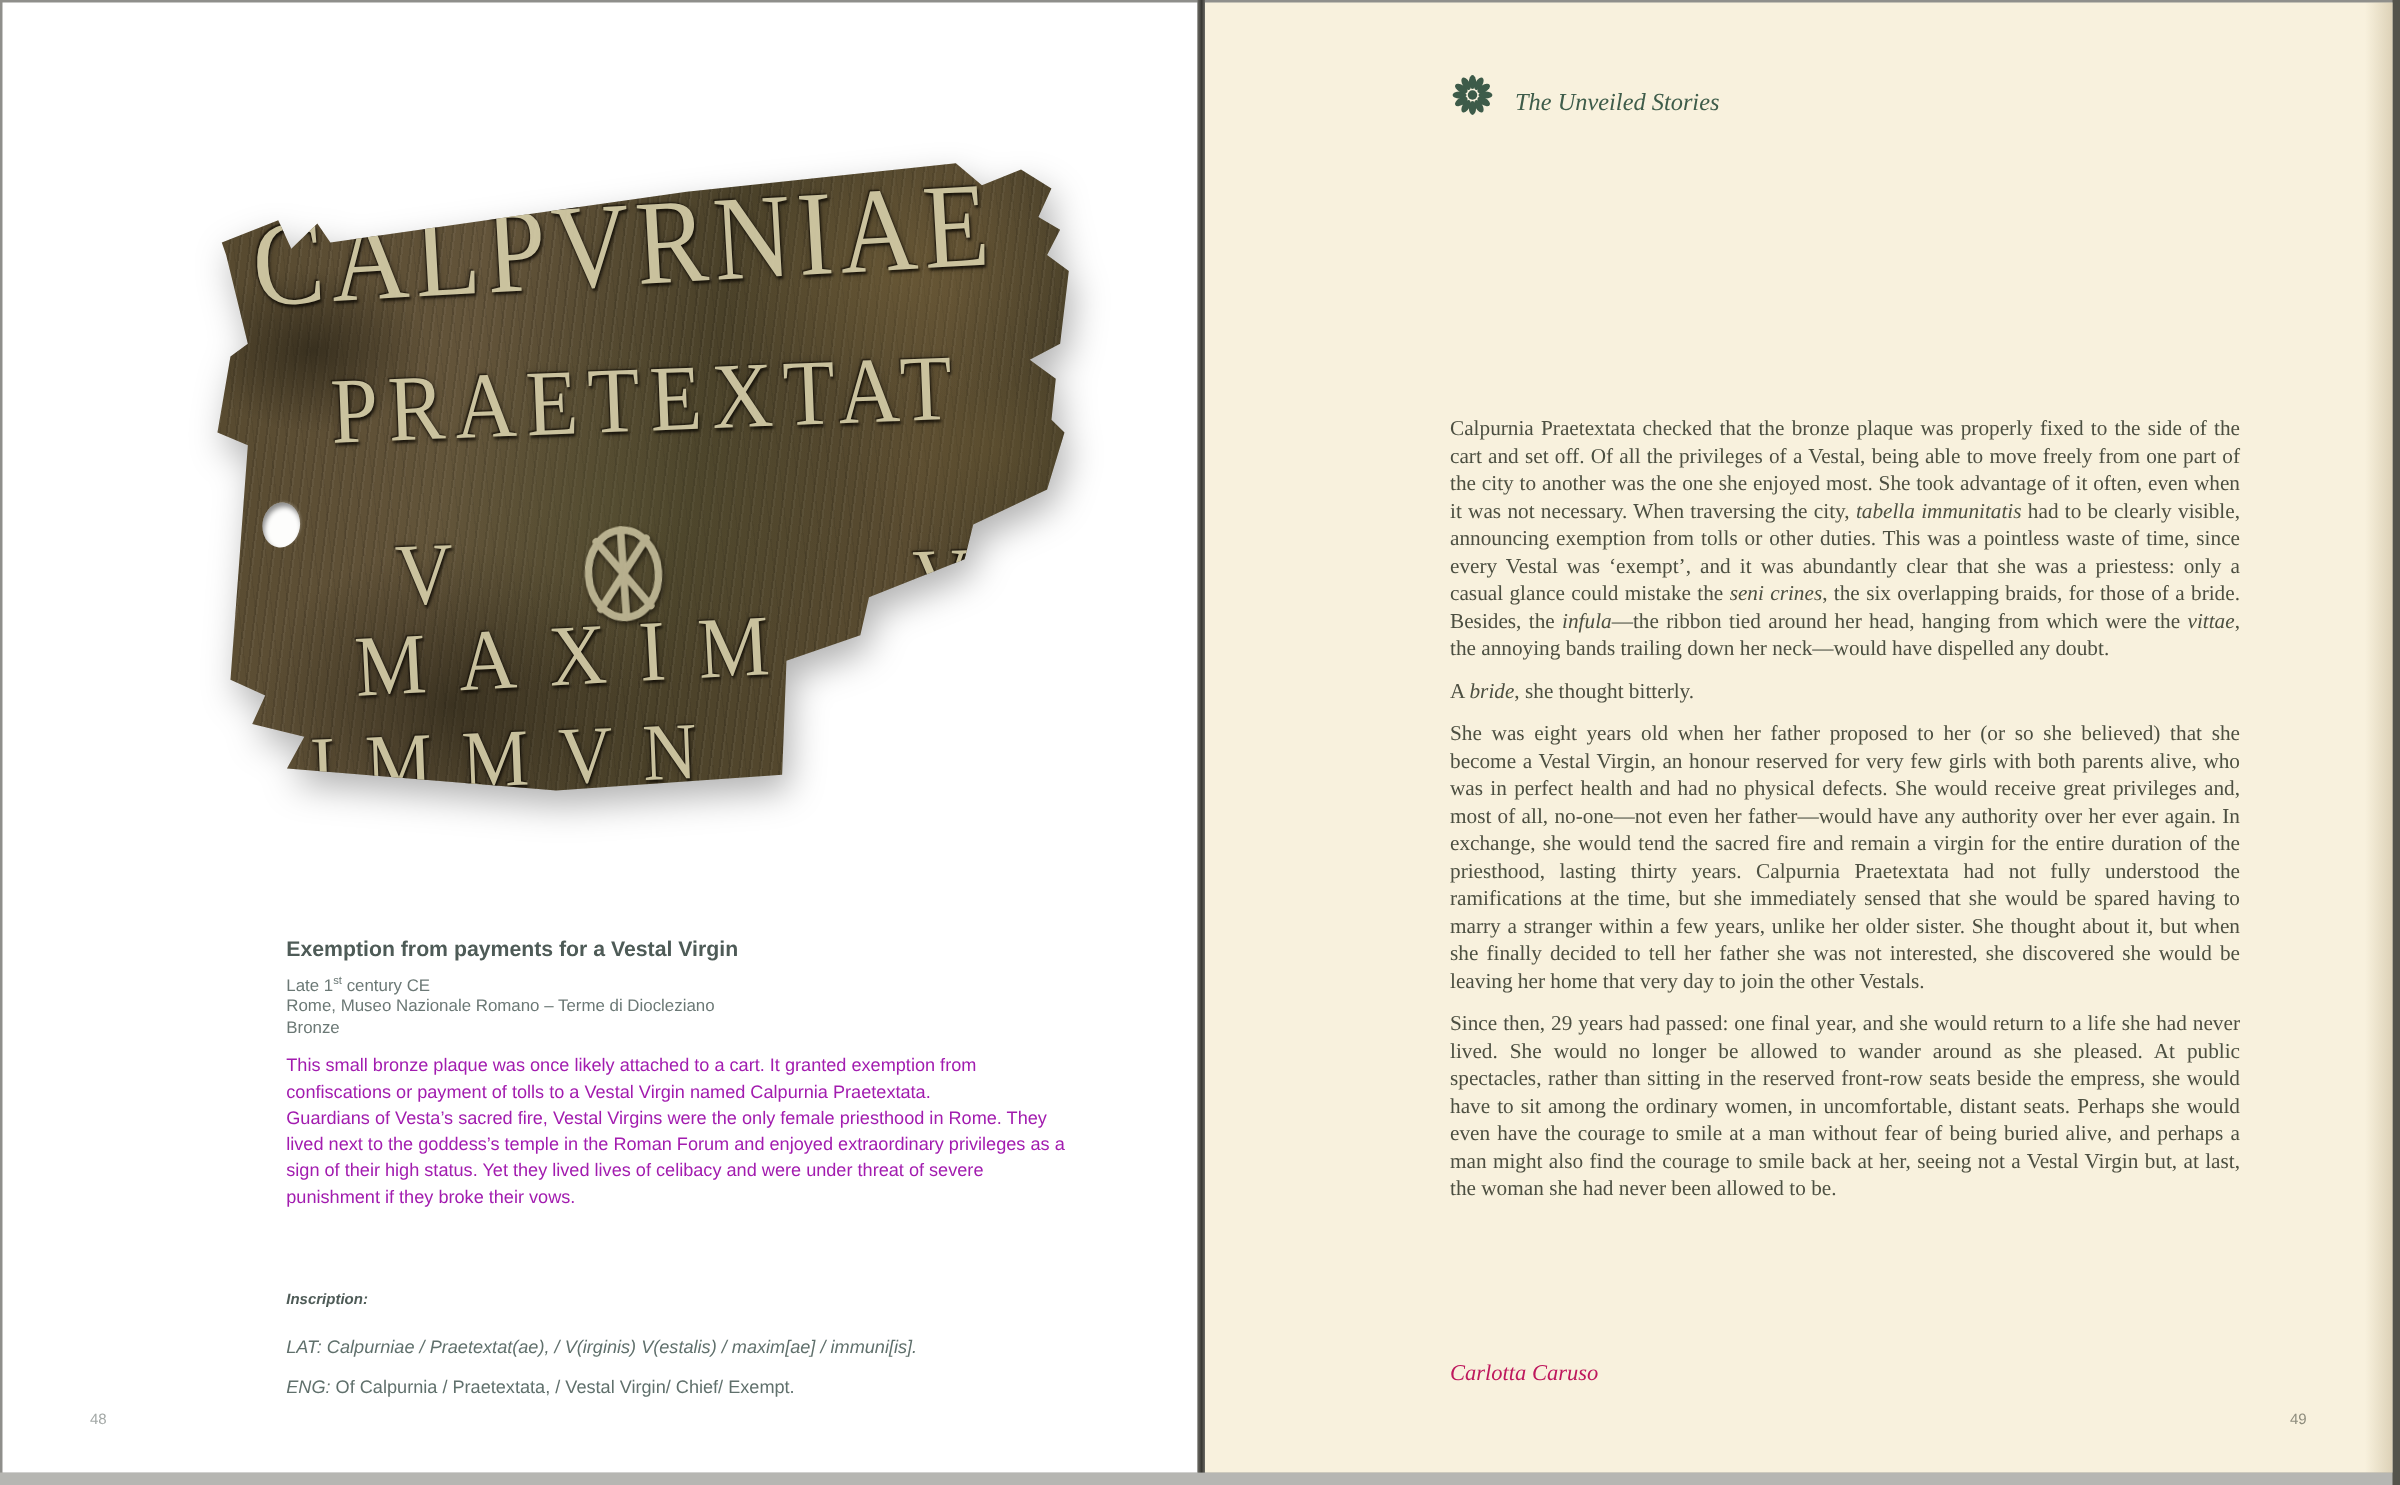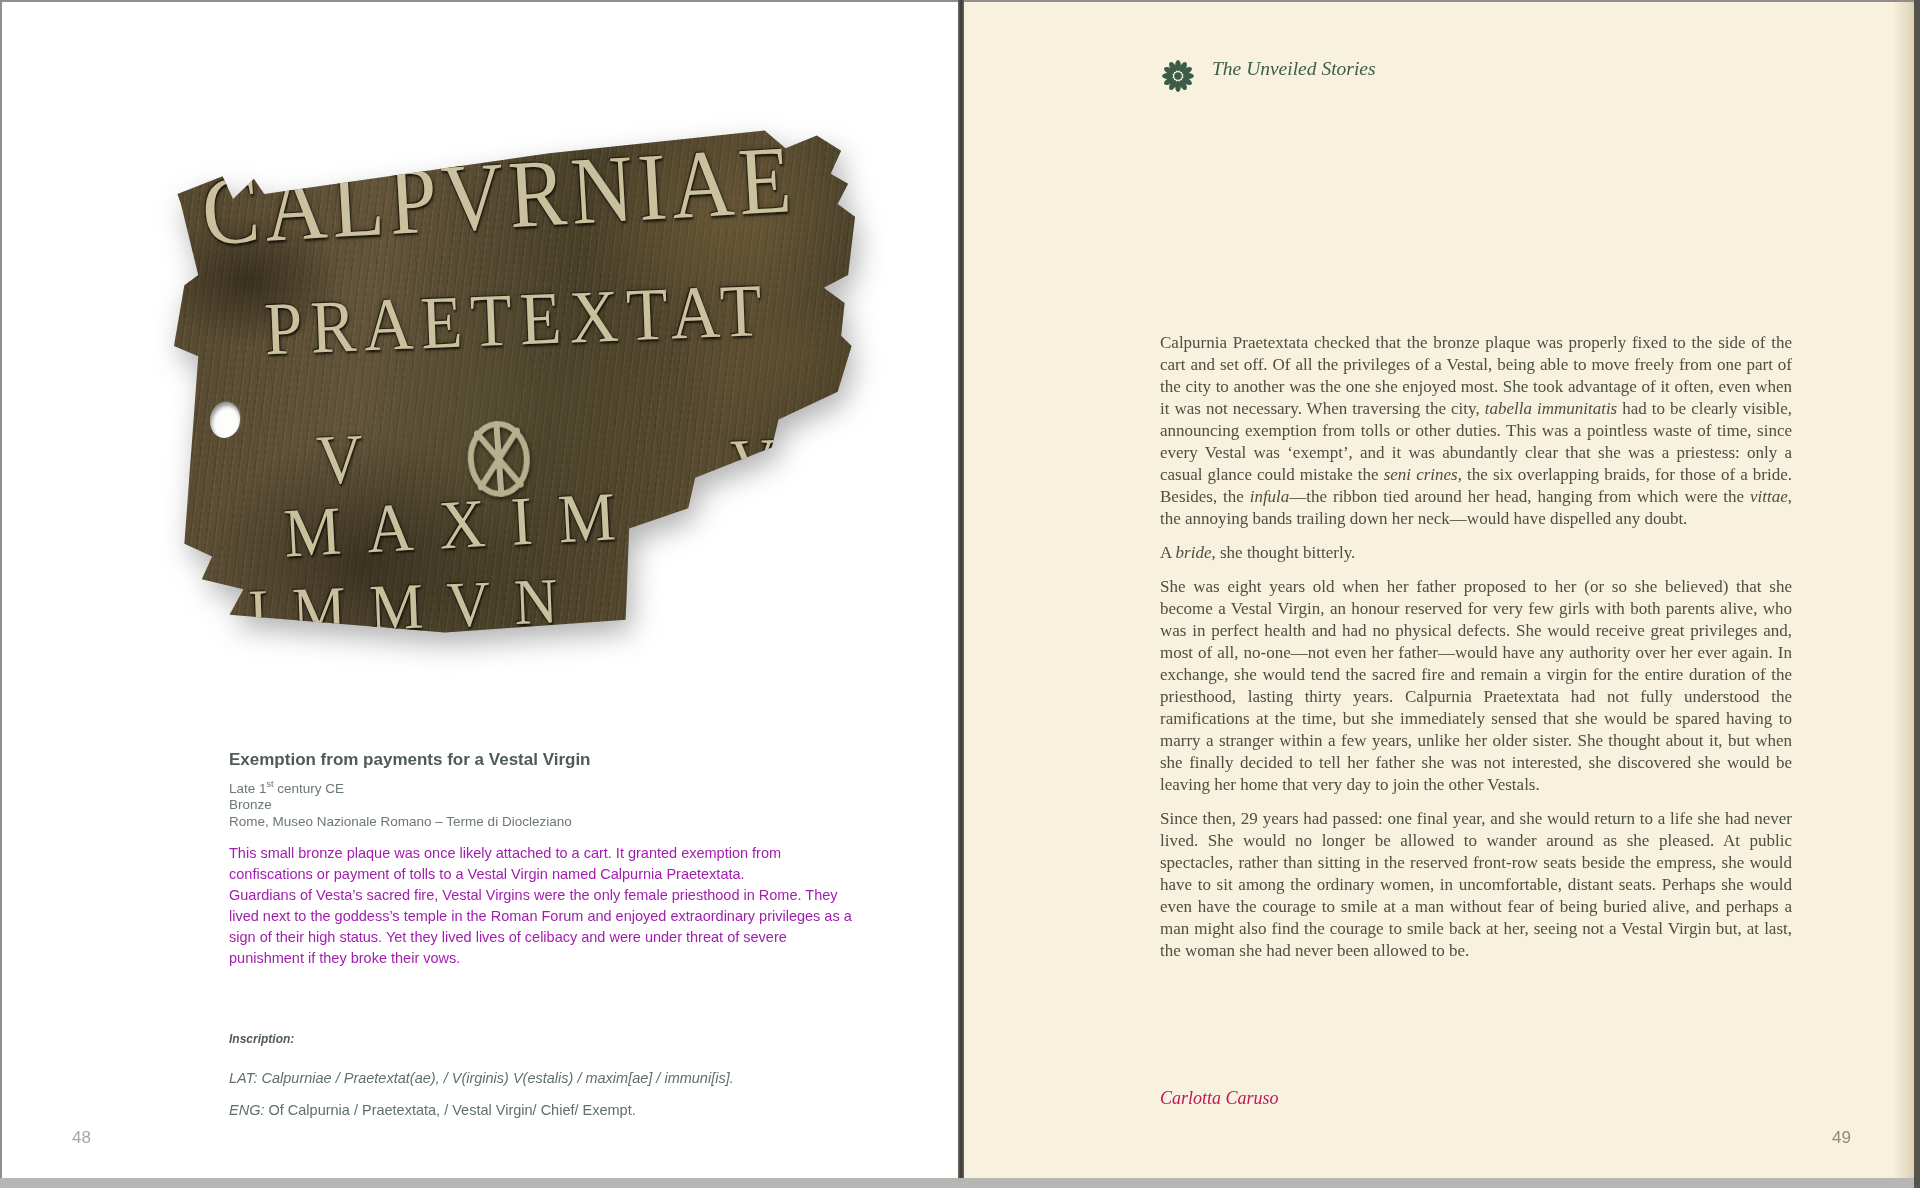--- a/index.html
+++ b/index.html
@@ -57,26 +57,26 @@
     font-size:17px;font-weight:700;color:#4e5b57;}
   .cap-meta{position:absolute;left:227px;top:774px;width:640px;
     font-size:13.5px;line-height:16.5px;color:#6b7875;}
   .cap-meta sup{font-size:9px;}
   .cap-body{position:absolute;left:227px;top:841px;width:628px;
     font-size:14.5px;line-height:21px;color:#a21caf;}
   .cap-insc-label{position:absolute;left:227px;top:1030px;
     font-size:12px;font-weight:700;font-style:italic;color:#4e5b57;}
   .cap-lat{position:absolute;left:227px;top:1068px;width:640px;font-size:14.5px;color:#60706c;}
   .cap-eng{position:absolute;left:227px;top:1100px;width:640px;font-size:14.5px;color:#60706c;}
-  .pnum{position:absolute;font-size:17px;}
+  .pnum{position:absolute;font-size:12px;}
   .pnum-left{left:70px;top:1126px;color:#a3a8a6;}
   .pnum-right{left:868px;top:1126px;color:#8e8c7d;font-family:"Liberation Sans",sans-serif;}
 
   
-  .series{position:absolute;left:196px;top:56px;display:flex;align-items:flex-start;}
+  .series{position:absolute;left:196px;top:56px;display:flex;align-items:flex-end;}
   .series .rosette{width:36px;height:36px;flex:0 0 auto;}
   .series-label{margin-left:16px;font-family:"Liberation Serif",serif;font-style:italic;
     font-size:19.5px;color:#3e5c4a;}
   .story-title{position:absolute;left:196px;top:156px;width:650px;
     font-family:"Liberation Serif",serif;font-style:italic;font-weight:700;
     font-size:35px;line-height:1.15;color:#3c5a48;}
   .story-body{position:absolute;left:196px;top:330px;width:632px;
     font-family:"Liberation Serif",serif;font-size:17px;line-height:22px;
     color:#4c4f41;text-align:justify;}
   .story-body p{margin:0 0 12px 0;}
@@ -112,22 +112,22 @@
       <div class="eng eng-4">MAXIM</div>
       <div class="eng eng-5">IMMVN</div>
       <div class="hole"></div>
     </div>
   </div>
 
   <div class="cap-title">Exemption from payments for a Vestal Virgin</div>
 
   <div class="cap-meta">
     <div>Late 1<sup>st</sup> century CE</div>
+    <div>Rome, Museo Nazionale Romano – Terme di Diocleziano</div>
     <div>Bronze</div>
-    <div>Rome, Museo Nazionale Romano – Terme di Diocleziano</div>
   </div>
 
   <div class="cap-body">This small bronze plaque was once likely attached to a cart. It granted exemption from confiscations or payment of tolls to a Vestal Virgin named Calpurnia Praetextata.<br>Guardians of Vesta’s sacred fire, Vestal Virgins were the only female priesthood in Rome. They lived next to the goddess’s temple in the Roman Forum and enjoyed extraordinary privileges as a sign of their high status. Yet they lived lives of celibacy and were under threat of severe punishment if they broke their vows.</div>
 
   <div class="cap-insc-label">Inscription:</div>
   <div class="cap-lat"><i>LAT: Calpurniae / Praetextat(ae), / V(irginis) V(estalis) / maxim[ae] / immuni[is].</i></div>
   <div class="cap-eng"><i>ENG:</i> Of Calpurnia / Praetextata, / Vestal Virgin/ Chief/ Exempt.</div>
 
   <div class="pnum pnum-left">48</div>
 </div>

